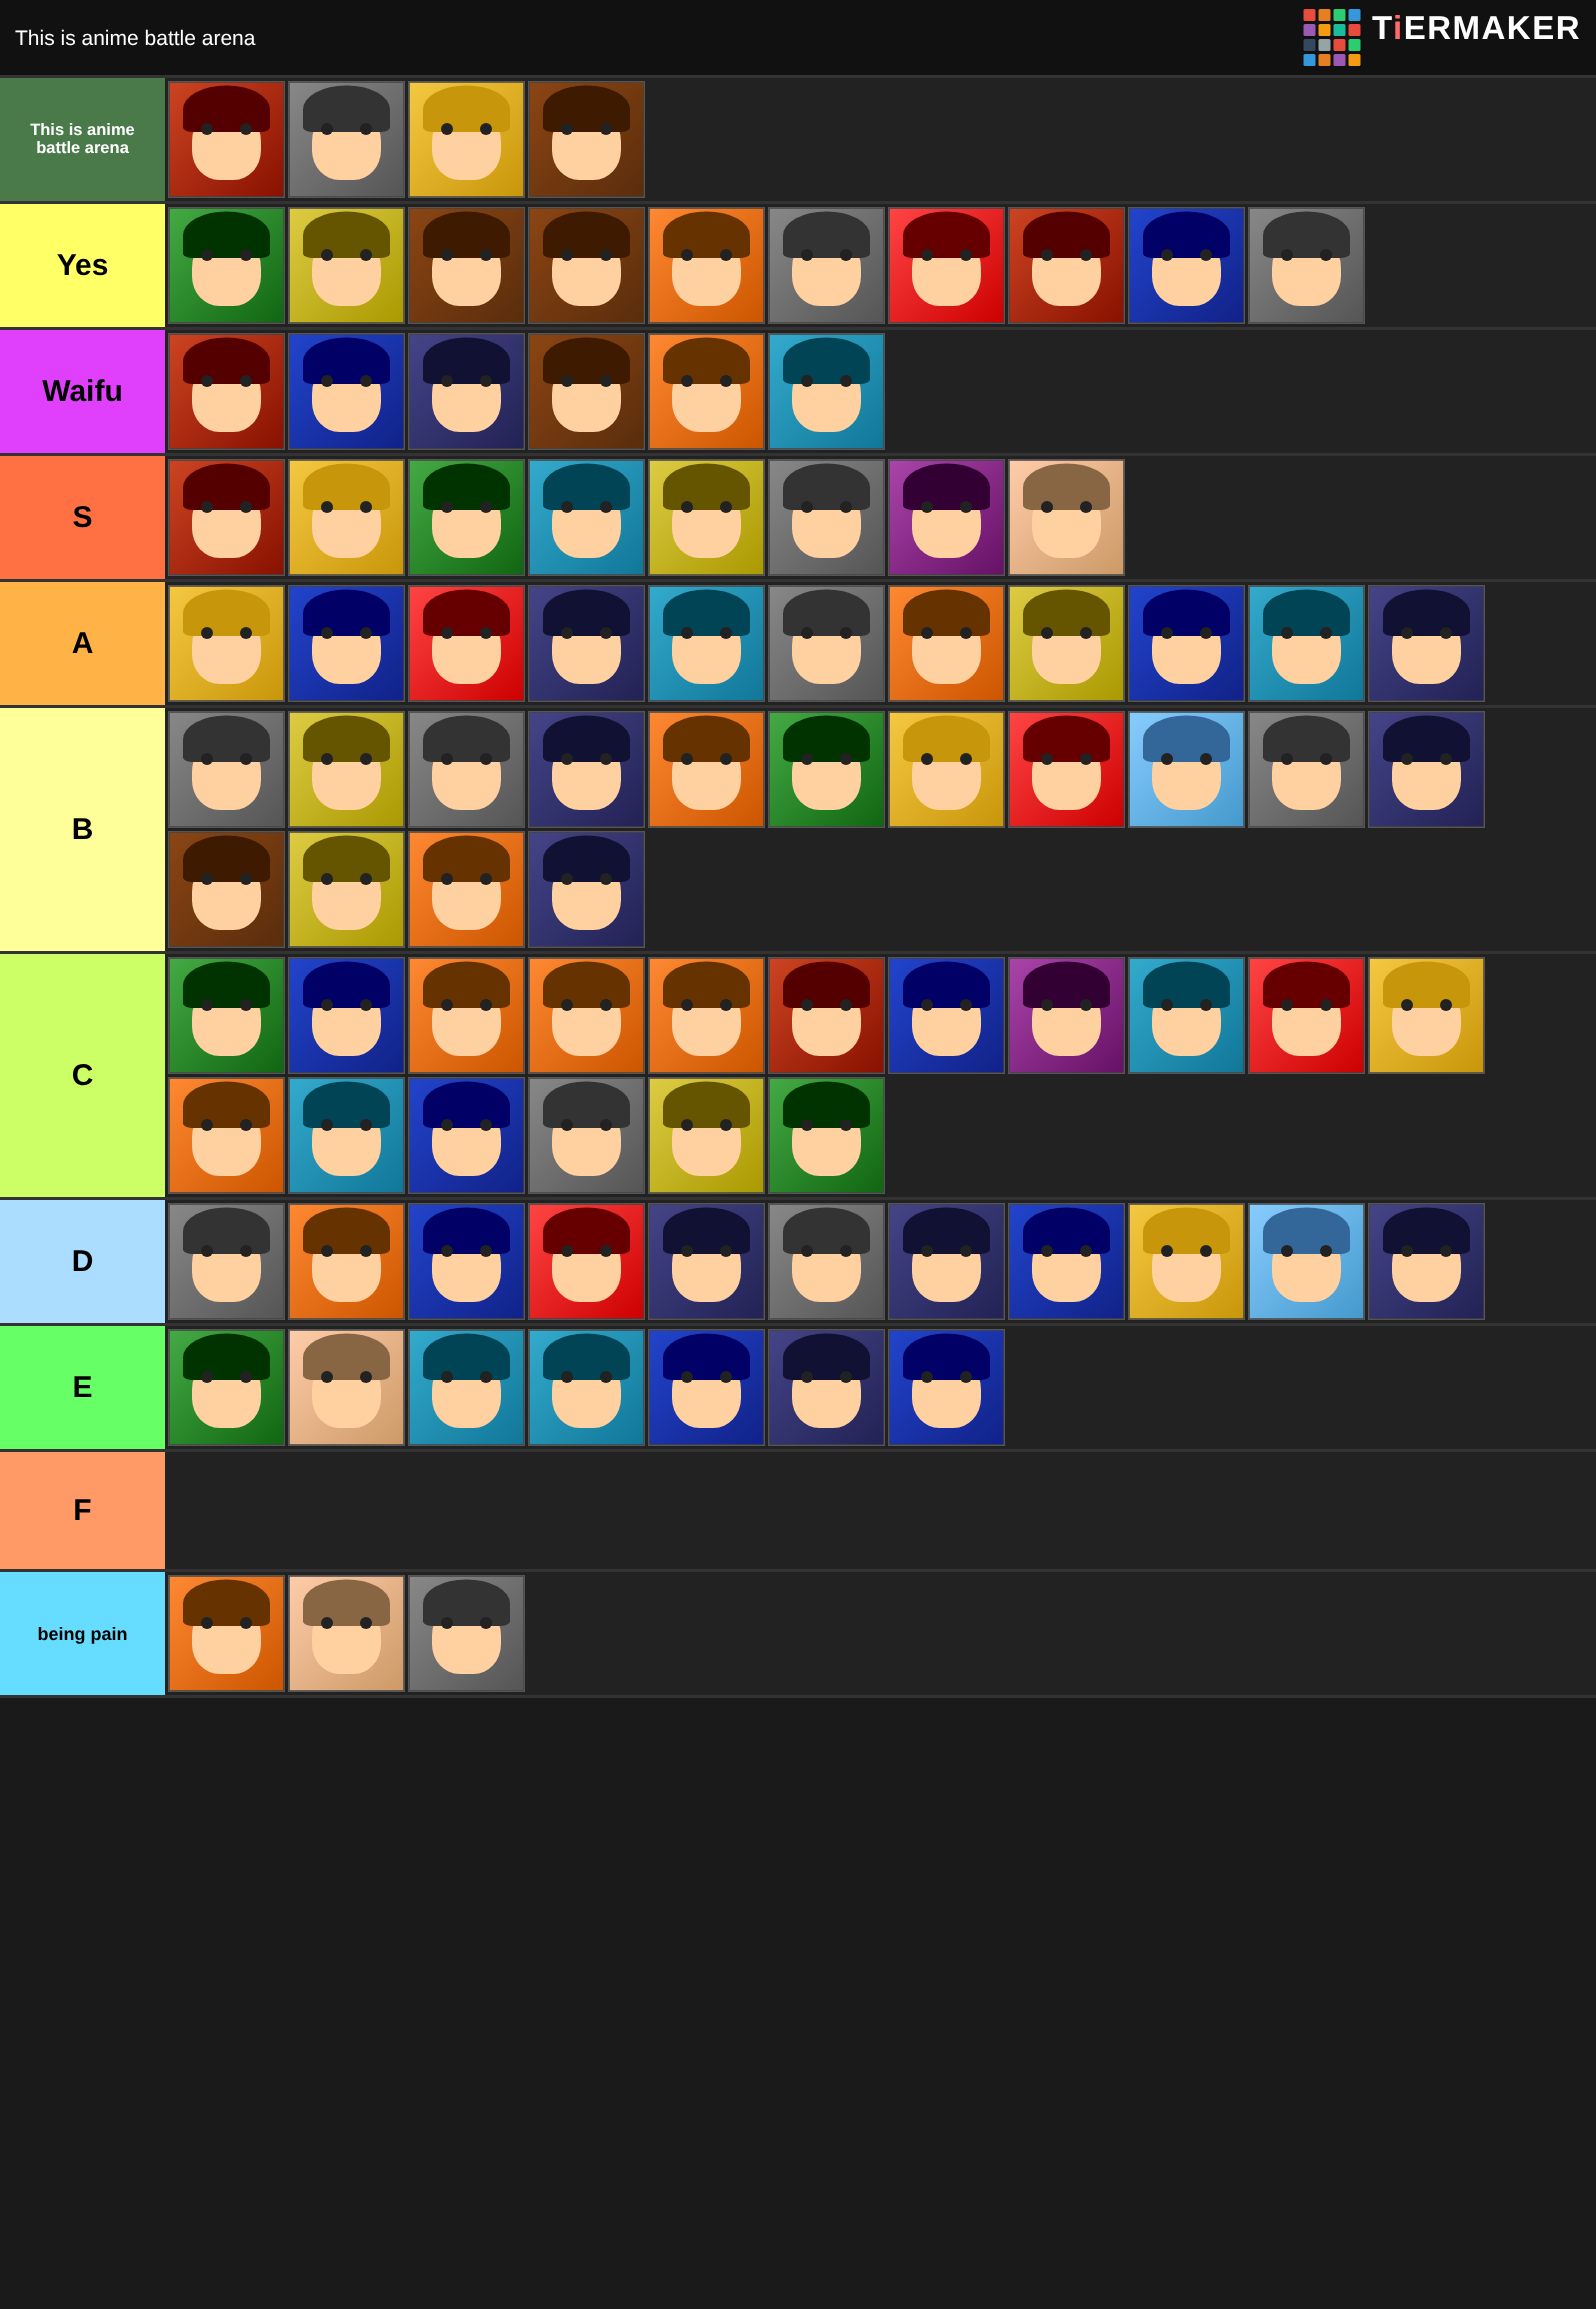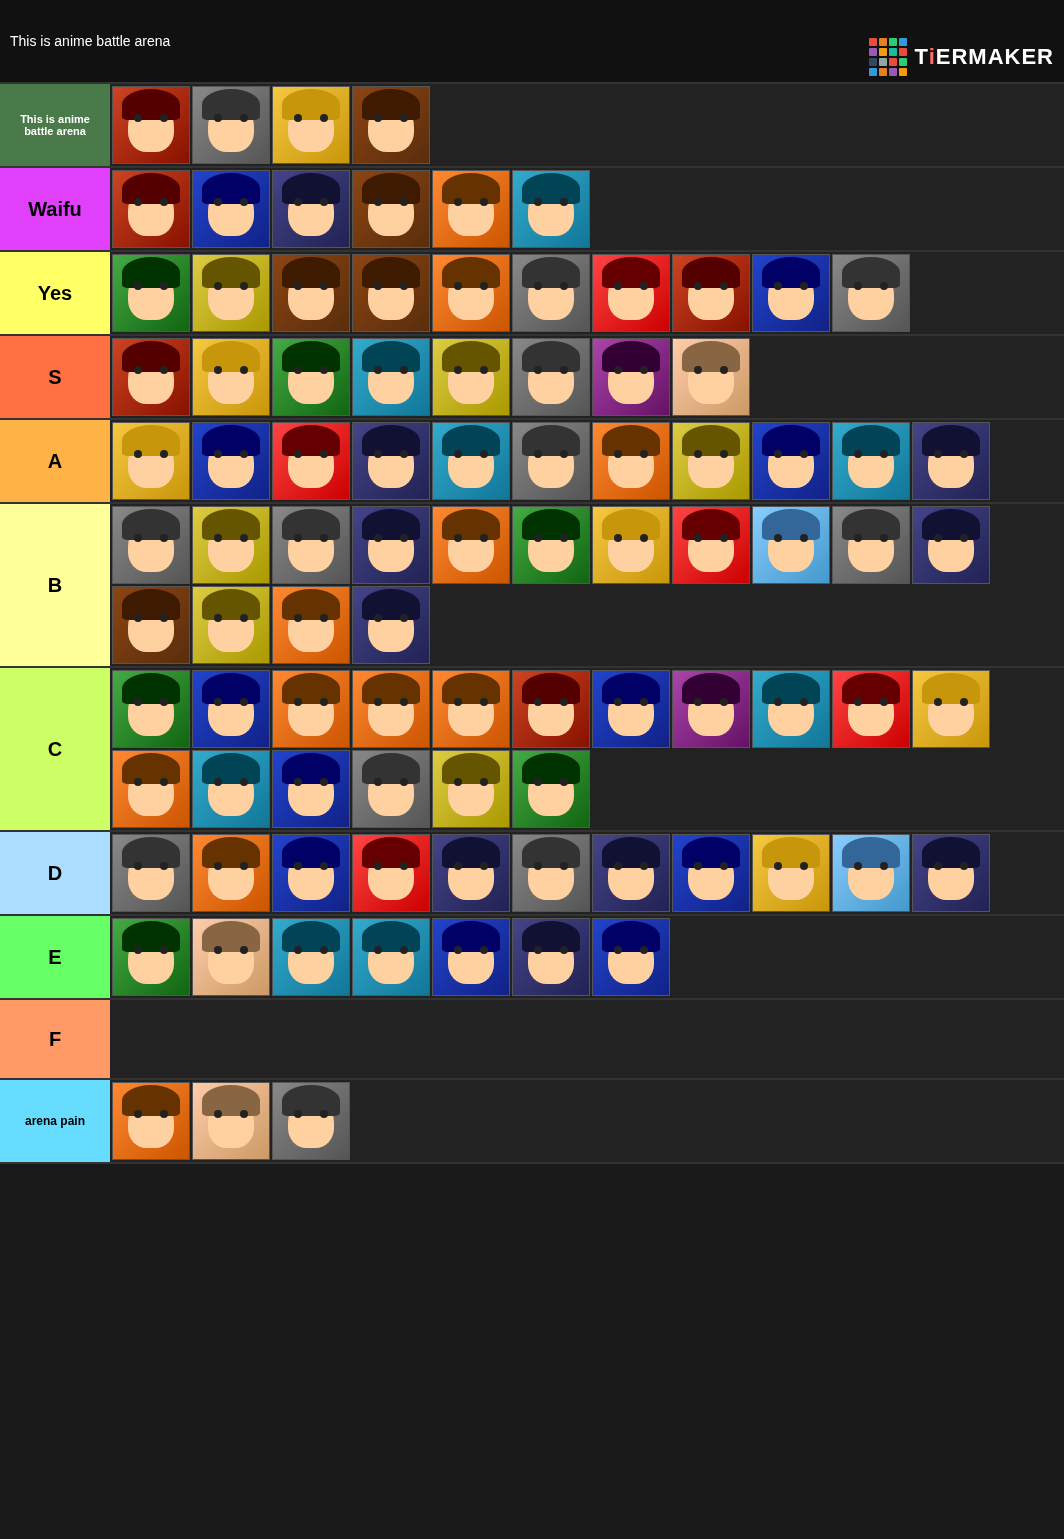--- a/index.html
+++ b/index.html
@@ -12,23 +12,22 @@
     .header-row {
       background: #111;
       display: flex;
       align-items: center;
       padding: 6px 10px;
       border-bottom: 2px solid #333;
     }
 
     .tiermaker-logo {
       display: flex;
-      align-items: center;
+      align-items: flex-start;
       gap: 8px;
-      margin-top: 32px;
     }
 
     .logo-grid {
       display: grid;
       grid-template-columns: repeat(4, 8px);
       grid-template-rows: repeat(4, 8px);
       gap: 2px;
     }
 
     .logo-cell {
@@ -165,20 +164,105 @@
           <div style="width: 76%; height: 42%; border-radius: 50% 50% 10% 10%; background: rgb(61, 26, 0); position: absolute; top: 2%; left: 12%; z-index: 3;"></div>
           <div style="width: 60%; height: 65%; background: rgb(255, 208, 160); border-radius: 50% 50% 40% 40%; position: absolute; top: 20%; left: 20%; z-index: 2;"></div>
           <div style="width: 70%; height: 12%; position: absolute; top: 35%; left: 15%; z-index: 4; display: flex; justify-content: space-around; align-items: center;">
             <div style="width: 8px; height: 8px; background: rgb(34, 34, 34); border-radius: 50%;"></div>
             <div style="width: 8px; height: 8px; background: rgb(34, 34, 34); border-radius: 50%;"></div>
           </div>
         </div>
       </div>
     </div>
     <div class="tier-row">
+      <div class="tier-label tier-yes">Yes</div>
+      <div class="tier-content">
+        <div class="char-img" style="background: linear-gradient(135deg, rgb(68, 170, 68) 0%, rgb(17, 102, 17) 100%);">
+          <div style="width: 76%; height: 42%; border-radius: 50% 50% 10% 10%; background: rgb(0, 51, 0); position: absolute; top: 2%; left: 12%; z-index: 3;"></div>
+          <div style="width: 60%; height: 65%; background: rgb(255, 208, 160); border-radius: 50% 50% 40% 40%; position: absolute; top: 20%; left: 20%; z-index: 2;"></div>
+          <div style="width: 70%; height: 12%; position: absolute; top: 35%; left: 15%; z-index: 4; display: flex; justify-content: space-around; align-items: center;">
+            <div style="width: 8px; height: 8px; background: rgb(34, 34, 34); border-radius: 50%;"></div>
+            <div style="width: 8px; height: 8px; background: rgb(34, 34, 34); border-radius: 50%;"></div>
+          </div>
+        </div>
+        <div class="char-img" style="background: linear-gradient(135deg, rgb(221, 204, 68) 0%, rgb(170, 153, 0) 100%);">
+          <div style="width: 76%; height: 42%; border-radius: 50% 50% 10% 10%; background: rgb(102, 85, 0); position: absolute; top: 2%; left: 12%; z-index: 3;"></div>
+          <div style="width: 60%; height: 65%; background: rgb(255, 208, 160); border-radius: 50% 50% 40% 40%; position: absolute; top: 20%; left: 20%; z-index: 2;"></div>
+          <div style="width: 70%; height: 12%; position: absolute; top: 35%; left: 15%; z-index: 4; display: flex; justify-content: space-around; align-items: center;">
+            <div style="width: 8px; height: 8px; background: rgb(34, 34, 34); border-radius: 50%;"></div>
+            <div style="width: 8px; height: 8px; background: rgb(34, 34, 34); border-radius: 50%;"></div>
+          </div>
+        </div>
+        <div class="char-img" style="background: linear-gradient(135deg, rgb(139, 69, 19) 0%, rgb(90, 45, 12) 100%);">
+          <div style="width: 76%; height: 42%; border-radius: 50% 50% 10% 10%; background: rgb(61, 26, 0); position: absolute; top: 2%; left: 12%; z-index: 3;"></div>
+          <div style="width: 60%; height: 65%; background: rgb(255, 208, 160); border-radius: 50% 50% 40% 40%; position: absolute; top: 20%; left: 20%; z-index: 2;"></div>
+          <div style="width: 70%; height: 12%; position: absolute; top: 35%; left: 15%; z-index: 4; display: flex; justify-content: space-around; align-items: center;">
+            <div style="width: 8px; height: 8px; background: rgb(34, 34, 34); border-radius: 50%;"></div>
+            <div style="width: 8px; height: 8px; background: rgb(34, 34, 34); border-radius: 50%;"></div>
+          </div>
+        </div>
+        <div class="char-img" style="background: linear-gradient(135deg, rgb(139, 69, 19) 0%, rgb(90, 45, 12) 100%);">
+          <div style="width: 76%; height: 42%; border-radius: 50% 50% 10% 10%; background: rgb(61, 26, 0); position: absolute; top: 2%; left: 12%; z-index: 3;"></div>
+          <div style="width: 60%; height: 65%; background: rgb(255, 208, 160); border-radius: 50% 50% 40% 40%; position: absolute; top: 20%; left: 20%; z-index: 2;"></div>
+          <div style="width: 70%; height: 12%; position: absolute; top: 35%; left: 15%; z-index: 4; display: flex; justify-content: space-around; align-items: center;">
+            <div style="width: 8px; height: 8px; background: rgb(34, 34, 34); border-radius: 50%;"></div>
+            <div style="width: 8px; height: 8px; background: rgb(34, 34, 34); border-radius: 50%;"></div>
+          </div>
+        </div>
+        <div class="char-img" style="background: linear-gradient(135deg, rgb(255, 136, 51) 0%, rgb(204, 85, 0) 100%);">
+          <div style="width: 76%; height: 42%; border-radius: 50% 50% 10% 10%; background: rgb(102, 51, 0); position: absolute; top: 2%; left: 12%; z-index: 3;"></div>
+          <div style="width: 60%; height: 65%; background: rgb(255, 208, 160); border-radius: 50% 50% 40% 40%; position: absolute; top: 20%; left: 20%; z-index: 2;"></div>
+          <div style="width: 70%; height: 12%; position: absolute; top: 35%; left: 15%; z-index: 4; display: flex; justify-content: space-around; align-items: center;">
+            <div style="width: 8px; height: 8px; background: rgb(34, 34, 34); border-radius: 50%;"></div>
+            <div style="width: 8px; height: 8px; background: rgb(34, 34, 34); border-radius: 50%;"></div>
+          </div>
+        </div>
+        <div class="char-img" style="background: linear-gradient(135deg, rgb(136, 136, 136) 0%, rgb(85, 85, 85) 100%);">
+          <div style="width: 76%; height: 42%; border-radius: 50% 50% 10% 10%; background: rgb(51, 51, 51); position: absolute; top: 2%; left: 12%; z-index: 3;"></div>
+          <div style="width: 60%; height: 65%; background: rgb(255, 208, 160); border-radius: 50% 50% 40% 40%; position: absolute; top: 20%; left: 20%; z-index: 2;"></div>
+          <div style="width: 70%; height: 12%; position: absolute; top: 35%; left: 15%; z-index: 4; display: flex; justify-content: space-around; align-items: center;">
+            <div style="width: 8px; height: 8px; background: rgb(34, 34, 34); border-radius: 50%;"></div>
+            <div style="width: 8px; height: 8px; background: rgb(34, 34, 34); border-radius: 50%;"></div>
+          </div>
+        </div>
+        <div class="char-img" style="background: linear-gradient(135deg, rgb(255, 68, 68) 0%, rgb(204, 0, 0) 100%);">
+          <div style="width: 76%; height: 42%; border-radius: 50% 50% 10% 10%; background: rgb(102, 0, 0); position: absolute; top: 2%; left: 12%; z-index: 3;"></div>
+          <div style="width: 60%; height: 65%; background: rgb(255, 208, 160); border-radius: 50% 50% 40% 40%; position: absolute; top: 20%; left: 20%; z-index: 2;"></div>
+          <div style="width: 70%; height: 12%; position: absolute; top: 35%; left: 15%; z-index: 4; display: flex; justify-content: space-around; align-items: center;">
+            <div style="width: 8px; height: 8px; background: rgb(34, 34, 34); border-radius: 50%;"></div>
+            <div style="width: 8px; height: 8px; background: rgb(34, 34, 34); border-radius: 50%;"></div>
+          </div>
+        </div>
+        <div class="char-img" style="background: linear-gradient(135deg, rgb(204, 68, 34) 0%, rgb(136, 17, 0) 100%);">
+          <div style="width: 76%; height: 42%; border-radius: 50% 50% 10% 10%; background: rgb(85, 0, 0); position: absolute; top: 2%; left: 12%; z-index: 3;"></div>
+          <div style="width: 60%; height: 65%; background: rgb(255, 208, 160); border-radius: 50% 50% 40% 40%; position: absolute; top: 20%; left: 20%; z-index: 2;"></div>
+          <div style="width: 70%; height: 12%; position: absolute; top: 35%; left: 15%; z-index: 4; display: flex; justify-content: space-around; align-items: center;">
+            <div style="width: 8px; height: 8px; background: rgb(34, 34, 34); border-radius: 50%;"></div>
+            <div style="width: 8px; height: 8px; background: rgb(34, 34, 34); border-radius: 50%;"></div>
+          </div>
+        </div>
+        <div class="char-img" style="background: linear-gradient(135deg, rgb(34, 68, 204) 0%, rgb(17, 34, 136) 100%);">
+          <div style="width: 76%; height: 42%; border-radius: 50% 50% 10% 10%; background: rgb(0, 0, 102); position: absolute; top: 2%; left: 12%; z-index: 3;"></div>
+          <div style="width: 60%; height: 65%; background: rgb(255, 208, 160); border-radius: 50% 50% 40% 40%; position: absolute; top: 20%; left: 20%; z-index: 2;"></div>
+          <div style="width: 70%; height: 12%; position: absolute; top: 35%; left: 15%; z-index: 4; display: flex; justify-content: space-around; align-items: center;">
+            <div style="width: 8px; height: 8px; background: rgb(34, 34, 34); border-radius: 50%;"></div>
+            <div style="width: 8px; height: 8px; background: rgb(34, 34, 34); border-radius: 50%;"></div>
+          </div>
+        </div>
+        <div class="char-img" style="background: linear-gradient(135deg, rgb(136, 136, 136) 0%, rgb(85, 85, 85) 100%);">
+          <div style="width: 76%; height: 42%; border-radius: 50% 50% 10% 10%; background: rgb(51, 51, 51); position: absolute; top: 2%; left: 12%; z-index: 3;"></div>
+          <div style="width: 60%; height: 65%; background: rgb(255, 208, 160); border-radius: 50% 50% 40% 40%; position: absolute; top: 20%; left: 20%; z-index: 2;"></div>
+          <div style="width: 70%; height: 12%; position: absolute; top: 35%; left: 15%; z-index: 4; display: flex; justify-content: space-around; align-items: center;">
+            <div style="width: 8px; height: 8px; background: rgb(34, 34, 34); border-radius: 50%;"></div>
+            <div style="width: 8px; height: 8px; background: rgb(34, 34, 34); border-radius: 50%;"></div>
+          </div>
+        </div>
+      </div>
+    </div>
+    <div class="tier-row">
       <div class="tier-label tier-waifu">Waifu</div>
       <div class="tier-content">
         <div class="char-img" style="background: linear-gradient(135deg, rgb(204, 68, 34) 0%, rgb(136, 17, 0) 100%);">
           <div style="width: 76%; height: 42%; border-radius: 50% 50% 10% 10%; background: rgb(85, 0, 0); position: absolute; top: 2%; left: 12%; z-index: 3;"></div>
           <div style="width: 60%; height: 65%; background: rgb(255, 208, 160); border-radius: 50% 50% 40% 40%; position: absolute; top: 20%; left: 20%; z-index: 2;"></div>
           <div style="width: 70%; height: 12%; position: absolute; top: 35%; left: 15%; z-index: 4; display: flex; justify-content: space-around; align-items: center;">
             <div style="width: 8px; height: 8px; background: rgb(34, 34, 34); border-radius: 50%;"></div>
             <div style="width: 8px; height: 8px; background: rgb(34, 34, 34); border-radius: 50%;"></div>
           </div>
         </div>
@@ -218,105 +302,20 @@
           <div style="width: 76%; height: 42%; border-radius: 50% 50% 10% 10%; background: rgb(0, 68, 85); position: absolute; top: 2%; left: 12%; z-index: 3;"></div>
           <div style="width: 60%; height: 65%; background: rgb(255, 208, 160); border-radius: 50% 50% 40% 40%; position: absolute; top: 20%; left: 20%; z-index: 2;"></div>
           <div style="width: 70%; height: 12%; position: absolute; top: 35%; left: 15%; z-index: 4; display: flex; justify-content: space-around; align-items: center;">
             <div style="width: 8px; height: 8px; background: rgb(34, 34, 34); border-radius: 50%;"></div>
             <div style="width: 8px; height: 8px; background: rgb(34, 34, 34); border-radius: 50%;"></div>
           </div>
         </div>
       </div>
     </div>
     <div class="tier-row">
-      <div class="tier-label tier-yes">Yes</div>
-      <div class="tier-content">
-        <div class="char-img" style="background: linear-gradient(135deg, rgb(68, 170, 68) 0%, rgb(17, 102, 17) 100%);">
-          <div style="width: 76%; height: 42%; border-radius: 50% 50% 10% 10%; background: rgb(0, 51, 0); position: absolute; top: 2%; left: 12%; z-index: 3;"></div>
-          <div style="width: 60%; height: 65%; background: rgb(255, 208, 160); border-radius: 50% 50% 40% 40%; position: absolute; top: 20%; left: 20%; z-index: 2;"></div>
-          <div style="width: 70%; height: 12%; position: absolute; top: 35%; left: 15%; z-index: 4; display: flex; justify-content: space-around; align-items: center;">
-            <div style="width: 8px; height: 8px; background: rgb(34, 34, 34); border-radius: 50%;"></div>
-            <div style="width: 8px; height: 8px; background: rgb(34, 34, 34); border-radius: 50%;"></div>
-          </div>
-        </div>
-        <div class="char-img" style="background: linear-gradient(135deg, rgb(221, 204, 68) 0%, rgb(170, 153, 0) 100%);">
-          <div style="width: 76%; height: 42%; border-radius: 50% 50% 10% 10%; background: rgb(102, 85, 0); position: absolute; top: 2%; left: 12%; z-index: 3;"></div>
-          <div style="width: 60%; height: 65%; background: rgb(255, 208, 160); border-radius: 50% 50% 40% 40%; position: absolute; top: 20%; left: 20%; z-index: 2;"></div>
-          <div style="width: 70%; height: 12%; position: absolute; top: 35%; left: 15%; z-index: 4; display: flex; justify-content: space-around; align-items: center;">
-            <div style="width: 8px; height: 8px; background: rgb(34, 34, 34); border-radius: 50%;"></div>
-            <div style="width: 8px; height: 8px; background: rgb(34, 34, 34); border-radius: 50%;"></div>
-          </div>
-        </div>
-        <div class="char-img" style="background: linear-gradient(135deg, rgb(139, 69, 19) 0%, rgb(90, 45, 12) 100%);">
-          <div style="width: 76%; height: 42%; border-radius: 50% 50% 10% 10%; background: rgb(61, 26, 0); position: absolute; top: 2%; left: 12%; z-index: 3;"></div>
-          <div style="width: 60%; height: 65%; background: rgb(255, 208, 160); border-radius: 50% 50% 40% 40%; position: absolute; top: 20%; left: 20%; z-index: 2;"></div>
-          <div style="width: 70%; height: 12%; position: absolute; top: 35%; left: 15%; z-index: 4; display: flex; justify-content: space-around; align-items: center;">
-            <div style="width: 8px; height: 8px; background: rgb(34, 34, 34); border-radius: 50%;"></div>
-            <div style="width: 8px; height: 8px; background: rgb(34, 34, 34); border-radius: 50%;"></div>
-          </div>
-        </div>
-        <div class="char-img" style="background: linear-gradient(135deg, rgb(139, 69, 19) 0%, rgb(90, 45, 12) 100%);">
-          <div style="width: 76%; height: 42%; border-radius: 50% 50% 10% 10%; background: rgb(61, 26, 0); position: absolute; top: 2%; left: 12%; z-index: 3;"></div>
-          <div style="width: 60%; height: 65%; background: rgb(255, 208, 160); border-radius: 50% 50% 40% 40%; position: absolute; top: 20%; left: 20%; z-index: 2;"></div>
-          <div style="width: 70%; height: 12%; position: absolute; top: 35%; left: 15%; z-index: 4; display: flex; justify-content: space-around; align-items: center;">
-            <div style="width: 8px; height: 8px; background: rgb(34, 34, 34); border-radius: 50%;"></div>
-            <div style="width: 8px; height: 8px; background: rgb(34, 34, 34); border-radius: 50%;"></div>
-          </div>
-        </div>
-        <div class="char-img" style="background: linear-gradient(135deg, rgb(255, 136, 51) 0%, rgb(204, 85, 0) 100%);">
-          <div style="width: 76%; height: 42%; border-radius: 50% 50% 10% 10%; background: rgb(102, 51, 0); position: absolute; top: 2%; left: 12%; z-index: 3;"></div>
-          <div style="width: 60%; height: 65%; background: rgb(255, 208, 160); border-radius: 50% 50% 40% 40%; position: absolute; top: 20%; left: 20%; z-index: 2;"></div>
-          <div style="width: 70%; height: 12%; position: absolute; top: 35%; left: 15%; z-index: 4; display: flex; justify-content: space-around; align-items: center;">
-            <div style="width: 8px; height: 8px; background: rgb(34, 34, 34); border-radius: 50%;"></div>
-            <div style="width: 8px; height: 8px; background: rgb(34, 34, 34); border-radius: 50%;"></div>
-          </div>
-        </div>
-        <div class="char-img" style="background: linear-gradient(135deg, rgb(136, 136, 136) 0%, rgb(85, 85, 85) 100%);">
-          <div style="width: 76%; height: 42%; border-radius: 50% 50% 10% 10%; background: rgb(51, 51, 51); position: absolute; top: 2%; left: 12%; z-index: 3;"></div>
-          <div style="width: 60%; height: 65%; background: rgb(255, 208, 160); border-radius: 50% 50% 40% 40%; position: absolute; top: 20%; left: 20%; z-index: 2;"></div>
-          <div style="width: 70%; height: 12%; position: absolute; top: 35%; left: 15%; z-index: 4; display: flex; justify-content: space-around; align-items: center;">
-            <div style="width: 8px; height: 8px; background: rgb(34, 34, 34); border-radius: 50%;"></div>
-            <div style="width: 8px; height: 8px; background: rgb(34, 34, 34); border-radius: 50%;"></div>
-          </div>
-        </div>
-        <div class="char-img" style="background: linear-gradient(135deg, rgb(255, 68, 68) 0%, rgb(204, 0, 0) 100%);">
-          <div style="width: 76%; height: 42%; border-radius: 50% 50% 10% 10%; background: rgb(102, 0, 0); position: absolute; top: 2%; left: 12%; z-index: 3;"></div>
-          <div style="width: 60%; height: 65%; background: rgb(255, 208, 160); border-radius: 50% 50% 40% 40%; position: absolute; top: 20%; left: 20%; z-index: 2;"></div>
-          <div style="width: 70%; height: 12%; position: absolute; top: 35%; left: 15%; z-index: 4; display: flex; justify-content: space-around; align-items: center;">
-            <div style="width: 8px; height: 8px; background: rgb(34, 34, 34); border-radius: 50%;"></div>
-            <div style="width: 8px; height: 8px; background: rgb(34, 34, 34); border-radius: 50%;"></div>
-          </div>
-        </div>
-        <div class="char-img" style="background: linear-gradient(135deg, rgb(204, 68, 34) 0%, rgb(136, 17, 0) 100%);">
-          <div style="width: 76%; height: 42%; border-radius: 50% 50% 10% 10%; background: rgb(85, 0, 0); position: absolute; top: 2%; left: 12%; z-index: 3;"></div>
-          <div style="width: 60%; height: 65%; background: rgb(255, 208, 160); border-radius: 50% 50% 40% 40%; position: absolute; top: 20%; left: 20%; z-index: 2;"></div>
-          <div style="width: 70%; height: 12%; position: absolute; top: 35%; left: 15%; z-index: 4; display: flex; justify-content: space-around; align-items: center;">
-            <div style="width: 8px; height: 8px; background: rgb(34, 34, 34); border-radius: 50%;"></div>
-            <div style="width: 8px; height: 8px; background: rgb(34, 34, 34); border-radius: 50%;"></div>
-          </div>
-        </div>
-        <div class="char-img" style="background: linear-gradient(135deg, rgb(34, 68, 204) 0%, rgb(17, 34, 136) 100%);">
-          <div style="width: 76%; height: 42%; border-radius: 50% 50% 10% 10%; background: rgb(0, 0, 102); position: absolute; top: 2%; left: 12%; z-index: 3;"></div>
-          <div style="width: 60%; height: 65%; background: rgb(255, 208, 160); border-radius: 50% 50% 40% 40%; position: absolute; top: 20%; left: 20%; z-index: 2;"></div>
-          <div style="width: 70%; height: 12%; position: absolute; top: 35%; left: 15%; z-index: 4; display: flex; justify-content: space-around; align-items: center;">
-            <div style="width: 8px; height: 8px; background: rgb(34, 34, 34); border-radius: 50%;"></div>
-            <div style="width: 8px; height: 8px; background: rgb(34, 34, 34); border-radius: 50%;"></div>
-          </div>
-        </div>
-        <div class="char-img" style="background: linear-gradient(135deg, rgb(136, 136, 136) 0%, rgb(85, 85, 85) 100%);">
-          <div style="width: 76%; height: 42%; border-radius: 50% 50% 10% 10%; background: rgb(51, 51, 51); position: absolute; top: 2%; left: 12%; z-index: 3;"></div>
-          <div style="width: 60%; height: 65%; background: rgb(255, 208, 160); border-radius: 50% 50% 40% 40%; position: absolute; top: 20%; left: 20%; z-index: 2;"></div>
-          <div style="width: 70%; height: 12%; position: absolute; top: 35%; left: 15%; z-index: 4; display: flex; justify-content: space-around; align-items: center;">
-            <div style="width: 8px; height: 8px; background: rgb(34, 34, 34); border-radius: 50%;"></div>
-            <div style="width: 8px; height: 8px; background: rgb(34, 34, 34); border-radius: 50%;"></div>
-          </div>
-        </div>
-      </div>
-    </div>
-    <div class="tier-row">
       <div class="tier-label tier-s">S</div>
       <div class="tier-content">
         <div class="char-img" style="background: linear-gradient(135deg, rgb(204, 68, 34) 0%, rgb(136, 17, 0) 100%);">
           <div style="width: 76%; height: 42%; border-radius: 50% 50% 10% 10%; background: rgb(85, 0, 0); position: absolute; top: 2%; left: 12%; z-index: 3;"></div>
           <div style="width: 60%; height: 65%; background: rgb(255, 208, 160); border-radius: 50% 50% 40% 40%; position: absolute; top: 20%; left: 20%; z-index: 2;"></div>
           <div style="width: 70%; height: 12%; position: absolute; top: 35%; left: 15%; z-index: 4; display: flex; justify-content: space-around; align-items: center;">
             <div style="width: 8px; height: 8px; background: rgb(34, 34, 34); border-radius: 50%;"></div>
             <div style="width: 8px; height: 8px; background: rgb(34, 34, 34); border-radius: 50%;"></div>
           </div>
         </div>
@@ -889,21 +888,21 @@
             <div style="width: 8px; height: 8px; background: rgb(34, 34, 34); border-radius: 50%;"></div>
           </div>
         </div>
       </div>
     </div>
     <div class="tier-row">
       <div class="tier-label tier-f">F</div>
       <div class="tier-content"></div>
     </div>
     <div class="tier-row">
-      <div class="tier-label tier-justpain">arena pain</div>
+      <div class="tier-label tier-justpain">being pain</div>
       <div class="tier-content">
         <div class="char-img" style="background: linear-gradient(135deg, rgb(255, 136, 51) 0%, rgb(204, 85, 0) 100%);">
           <div style="width: 76%; height: 42%; border-radius: 50% 50% 10% 10%; background: rgb(102, 51, 0); position: absolute; top: 2%; left: 12%; z-index: 3;"></div>
           <div style="width: 60%; height: 65%; background: rgb(255, 208, 160); border-radius: 50% 50% 40% 40%; position: absolute; top: 20%; left: 20%; z-index: 2;"></div>
           <div style="width: 70%; height: 12%; position: absolute; top: 35%; left: 15%; z-index: 4; display: flex; justify-content: space-around; align-items: center;">
             <div style="width: 8px; height: 8px; background: rgb(34, 34, 34); border-radius: 50%;"></div>
             <div style="width: 8px; height: 8px; background: rgb(34, 34, 34); border-radius: 50%;"></div>
           </div>
         </div>
         <div class="char-img" style="background: linear-gradient(135deg, rgb(255, 204, 170) 0%, rgb(204, 153, 102) 100%);">

